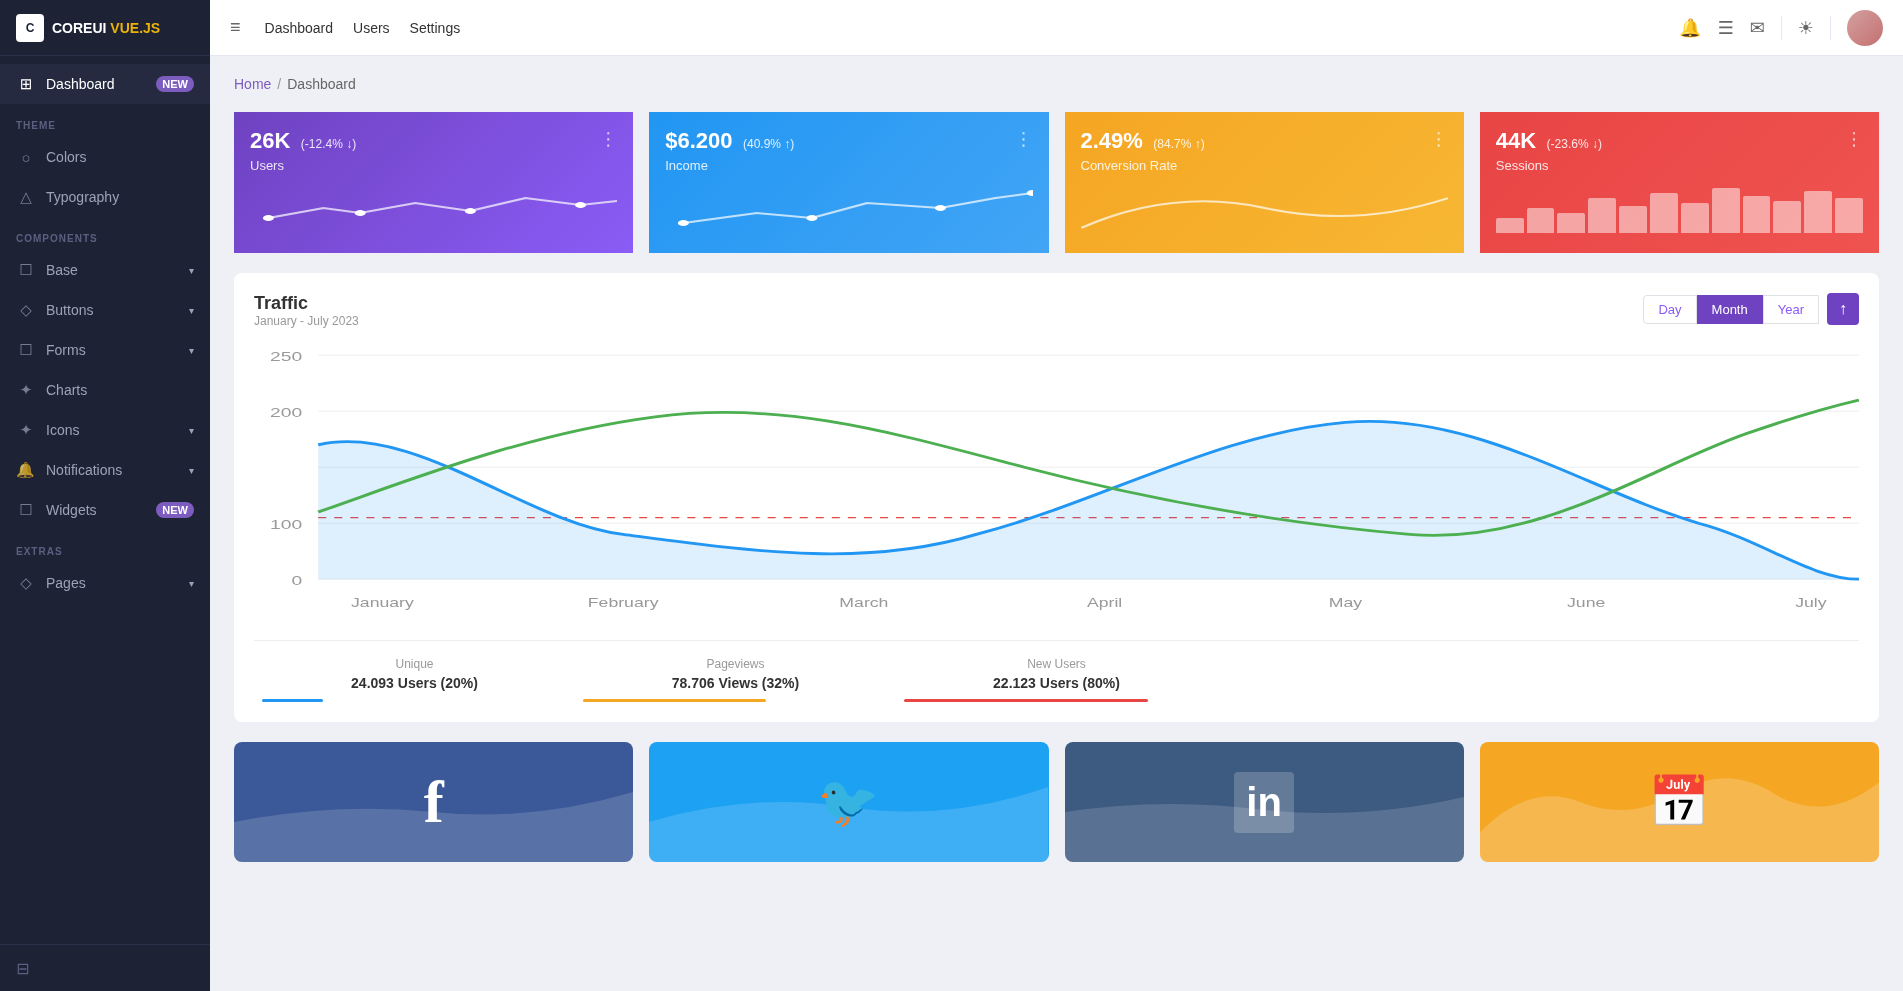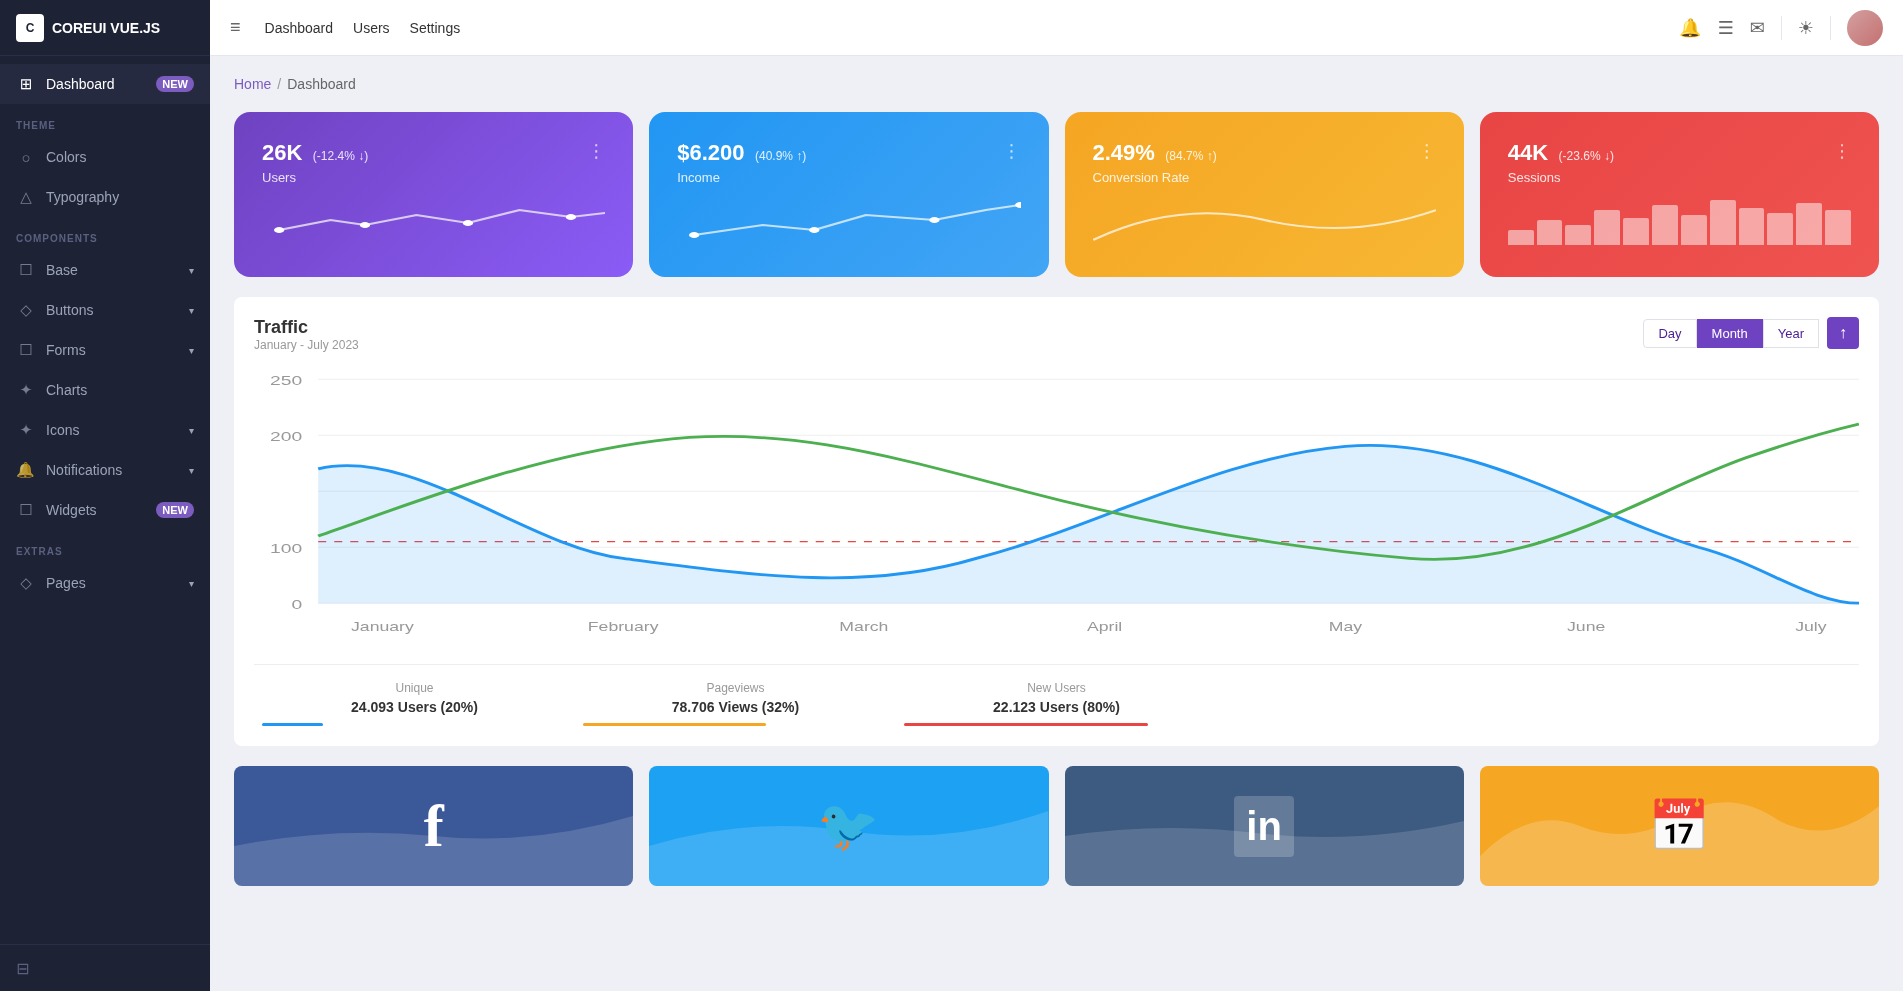--- a/index.html
+++ b/index.html
@@ -3,21 +3,21 @@
   <meta charset="utf-8">
   <style>
     * { box-sizing: border-box; margin: 0; padding: 0; }
     body { font-family: -apple-system, BlinkMacSystemFont, 'Segoe UI', sans-serif; background: #eef0f5; display: flex; height: 100vh; overflow: hidden; }
 
     
     .sidebar { width: 210px; min-width: 210px; background: #1e2235; color: #9ba3b8; display: flex; flex-direction: column; height: 100vh; overflow-y: auto; }
     .sidebar-logo { display: flex; align-items: center; padding: 12px 16px; height: 56px; border-bottom: 1px solid #2a2f47; }
     .logo-icon { width: 28px; height: 28px; background: #fff; border-radius: 4px; display: flex; align-items: center; justify-content: center; margin-right: 8px; font-weight: 900; font-size: 12px; color: #1e2235; }
     .logo-text { font-size: 14px; font-weight: 700; color: #fff; }
-    .logo-text span { color: #ffffff; }
+    .logo-text span { color: #eab308; }
     .sidebar-nav { flex: 1; padding: 8px 0; }
     .nav-section-label { font-size: 10px; font-weight: 700; letter-spacing: 1px; color: #5a6080; padding: 16px 16px 6px; text-transform: uppercase; }
     .nav-item { display: flex; align-items: center; padding: 10px 16px; cursor: pointer; position: relative; font-size: 14px; color: #9ba3b8; transition: background 0.15s; }
     .nav-item.active { color: #fff; background: #252a40; }
     .nav-item .nav-icon { width: 20px; height: 20px; margin-right: 10px; display: flex; align-items: center; justify-content: center; font-size: 15px; opacity: 0.7; }
     .nav-item.active .nav-icon { opacity: 1; }
     .nav-item .nav-label { flex: 1; }
     .nav-item .badge { background: #7c5cbf; color: #fff; font-size: 11px; font-weight: 700; padding: 2px 6px; border-radius: 10px; margin-left: 6px; }
     .nav-item .chevron { font-size: 10px; margin-left: auto; }
     .sidebar-footer { padding: 8px; border-top: 1px solid #2a2f47; }
@@ -40,21 +40,21 @@
     
     .page-content { flex: 1; overflow-y: auto; padding: 20px 24px; }
 
     
     .breadcrumb { display: flex; align-items: center; gap: 6px; margin-bottom: 20px; font-size: 14px; color: #666; }
     .breadcrumb a { color: #7c5cbf; text-decoration: none; cursor: pointer; }
     .breadcrumb-sep { color: #999; }
 
     
     .stat-cards { display: grid; grid-template-columns: repeat(4, 1fr); gap: 16px; margin-bottom: 20px; }
-    .stat-card { border-radius: 16px; padding: 28px; color: #fff; position: relative; overflow: hidden; min-height: 120px; display: flex; flex-direction: direction; }
+    .stat-card { border-radius: 0; padding: 16px; color: #fff; position: relative; overflow: hidden; min-height: 120px; display: flex; flex-direction: direction; }
     .stat-card-purple { background: linear-gradient(135deg, #6f42c1, #8b5cf6); }
     .stat-card-blue { background: linear-gradient(135deg, #2196f3, #42a5f5); }
     .stat-card-yellow { background: linear-gradient(135deg, #f5a623, #f7b733); }
     .stat-card-red { background: linear-gradient(135deg, #e84545, #ef5350); }
     .stat-card-inner { flex: 1; }
     .stat-card-header { display: flex; justify-content: space-between; align-items: flex-start; }
     .stat-card-value { font-size: 22px; font-weight: 700; }
     .stat-card-change { font-size: 12px; opacity: 0.85; margin-left: 6px; }
     .stat-card-label { font-size: 13px; opacity: 0.85; margin-top: 4px; }
     .stat-card-more { font-size: 18px; opacity: 0.7; cursor: pointer; }
@@ -66,21 +66,21 @@
     
     .mini-bar-chart { display: flex; align-items: flex-end; gap: 3px; height: 50px; margin-top: 10px; }
     .mini-bar { background: rgba(255,255,255,0.5); border-radius: 2px 2px 0 0; flex: 1; }
 
     
     .traffic-card { background: #fff; border-radius: 8px; padding: 20px; margin-bottom: 20px; }
     .traffic-header { display: flex; justify-content: space-between; align-items: flex-start; margin-bottom: 16px; }
     .traffic-title { font-size: 18px; font-weight: 600; color: #333; }
     .traffic-subtitle { font-size: 12px; color: #999; margin-top: 0; }
     .traffic-controls { display: flex; gap: 0; align-items: center; }
-    .time-btn { padding: 6px 14px; font-size: 13px; border: 1px solid #dee2e6; background: #fff; cursor: pointer; color: #4c1d95; }
+    .time-btn { padding: 6px 14px; font-size: 13px; border: 1px solid #dee2e6; background: #fff; cursor: pointer; color: #8b5cf6; }
     .time-btn:first-child { border-radius: 4px 0 0 4px; }
     .time-btn:last-child { border-radius: 0 4px 4px 0; }
     .time-btn.active { background: #6f42c1; color: #fff; border-color: #6f42c1; }
     .upload-btn { margin-left: 8px; background: #6f42c1; color: #fff; border: none; border-radius: 4px; width: 32px; height: 32px; cursor: pointer; display: flex; align-items: center; justify-content: center; font-size: 16px; }
 
     
     .chart-area { position: relative; height: 280px; margin-bottom: 16px; }
     .chart-svg { width: 100%; height: 100%; }
 
     

